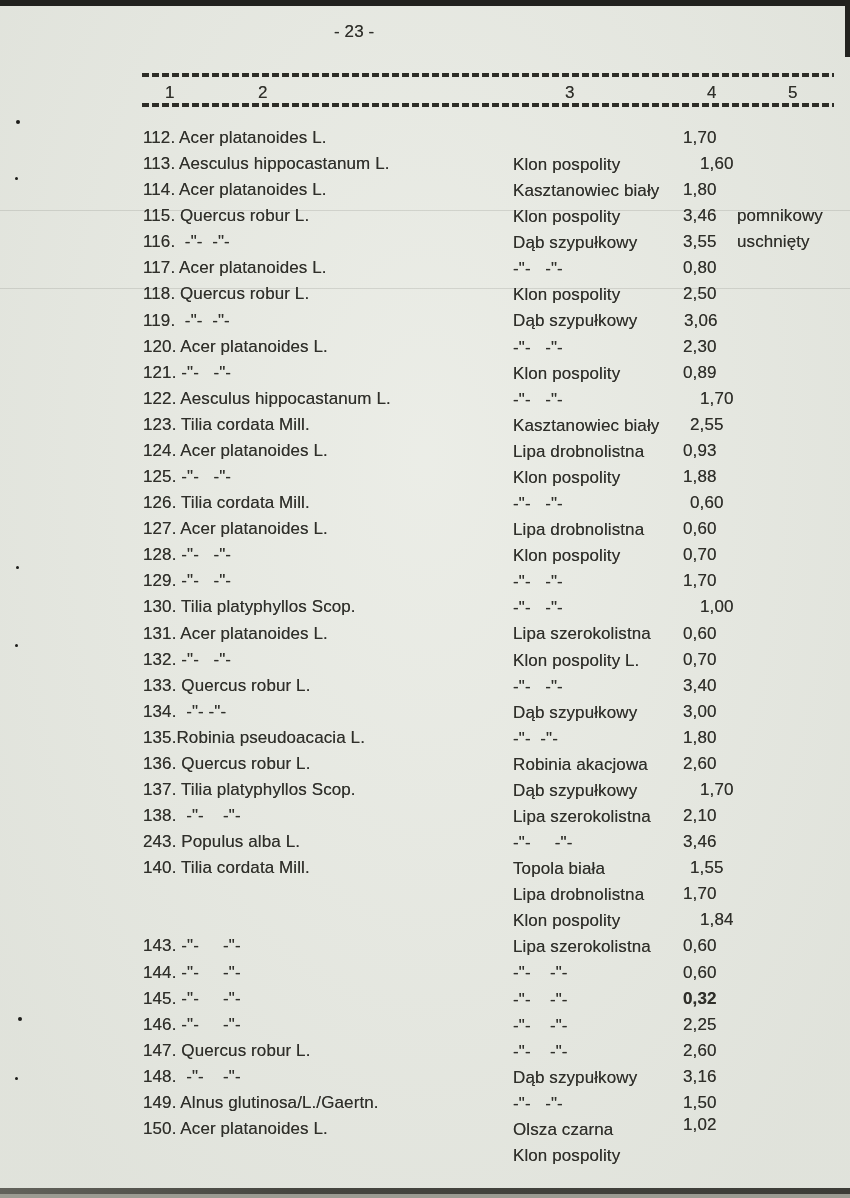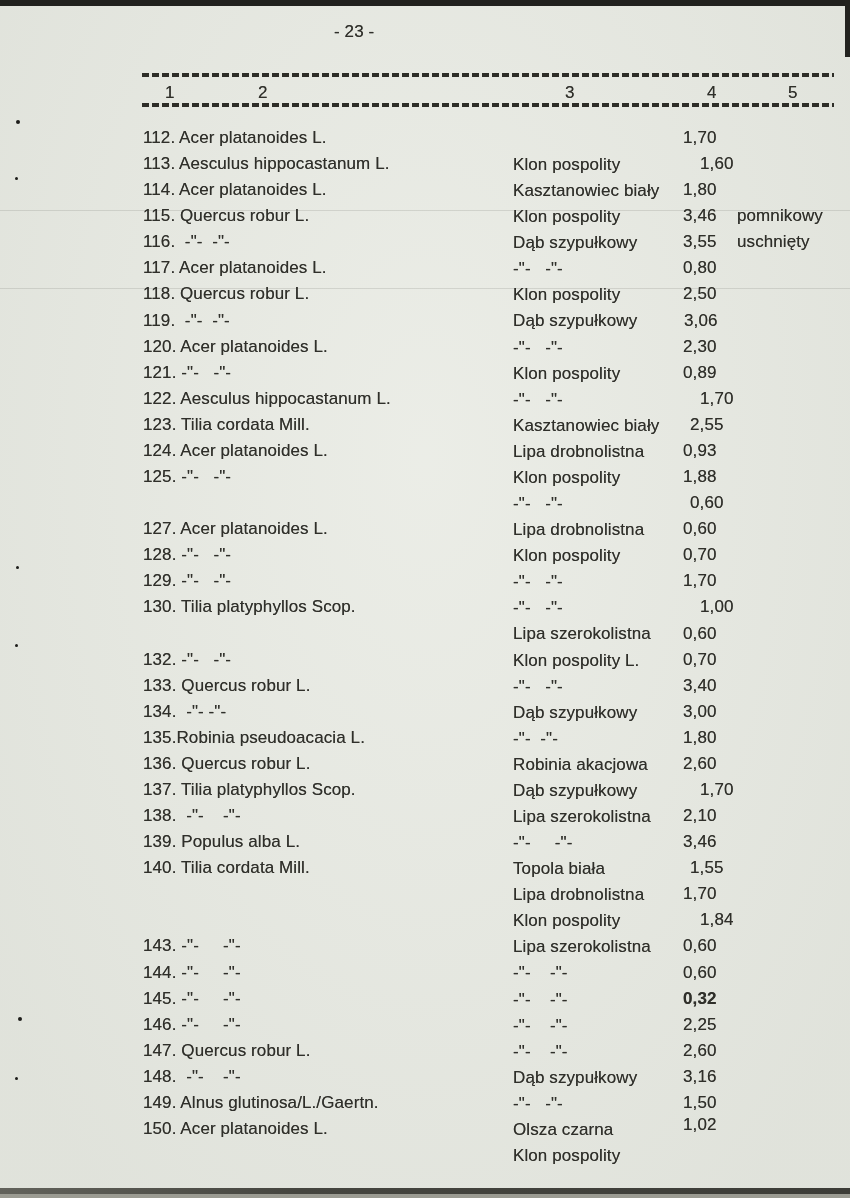--- a/index.html
+++ b/index.html
@@ -143,20 +143,21 @@
         <span class="c1">124. Acer platanoides L.</span>
         <span class="c2">Klon pospolity</span>
         <span class="val">0,93</span>
       </div>
       <div class="row" style="top: 467.04px;">
         <span class="c1">125. -"-   -"-</span>
         <span class="c2">-"-   -"-</span>
         <span class="val">1,88</span>
       </div>
       <div class="row" style="top: 493.12px;">
+        <span class="c1">126. Tilia cordata Mill.</span>
         <span class="c2">Lipa drobnolistna</span>
         <span class="val" style="left: 690px;">0,60</span>
       </div>
       <div class="row" style="top: 519.2px;">
         <span class="c1">127. Acer platanoides L.</span>
         <span class="c2">Klon pospolity</span>
         <span class="val">0,60</span>
       </div>
       <div class="row" style="top: 545.28px;">
         <span class="c1">128. -"-   -"-</span>
@@ -167,20 +168,21 @@
         <span class="c1">129. -"-   -"-</span>
         <span class="c2">-"-   -"-</span>
         <span class="val">1,70</span>
       </div>
       <div class="row" style="top: 597.44px;">
         <span class="c1">130. Tilia platyphyllos Scop.</span>
         <span class="c2">Lipa szerokolistna</span>
         <span class="val" style="left: 700px;">1,00</span>
       </div>
       <div class="row" style="top: 623.52px;">
+        <span class="c1">131. Acer platanoides L.</span>
         <span class="c2">Klon pospolity L.</span>
         <span class="val">0,60</span>
       </div>
       <div class="row" style="top: 649.6px;">
         <span class="c1">132. -"-   -"-</span>
         <span class="c2">-"-   -"-</span>
         <span class="val">0,70</span>
       </div>
       <div class="row" style="top: 675.68px;">
         <span class="c1">133. Quercus robur L.</span>
@@ -206,21 +208,21 @@
         <span class="c1">137. Tilia platyphyllos Scop.</span>
         <span class="c2">Lipa szerokolistna</span>
         <span class="val" style="left: 700px;">1,70</span>
       </div>
       <div class="row" style="top: 806.08px;">
         <span class="c1">138.  -"-    -"-</span>
         <span class="c2">-"-     -"-</span>
         <span class="val">2,10</span>
       </div>
       <div class="row" style="top: 832.16px;">
-        <span class="c1">139. Populus alba L.</span>
+        <span class="c1">243. Populus alba L.</span>
         <span class="c2">Topola biała</span>
         <span class="val">3,46</span>
       </div>
       <div class="row" style="top: 858.24px;">
         <span class="c1">140. Tilia cordata Mill.</span>
         <span class="c2">Lipa drobnolistna</span>
         <span class="val" style="left: 690px;">1,55</span>
       </div>
       <div class="row" style="top: 884.32px;">
         <span class="c2">Klon pospolity</span>

